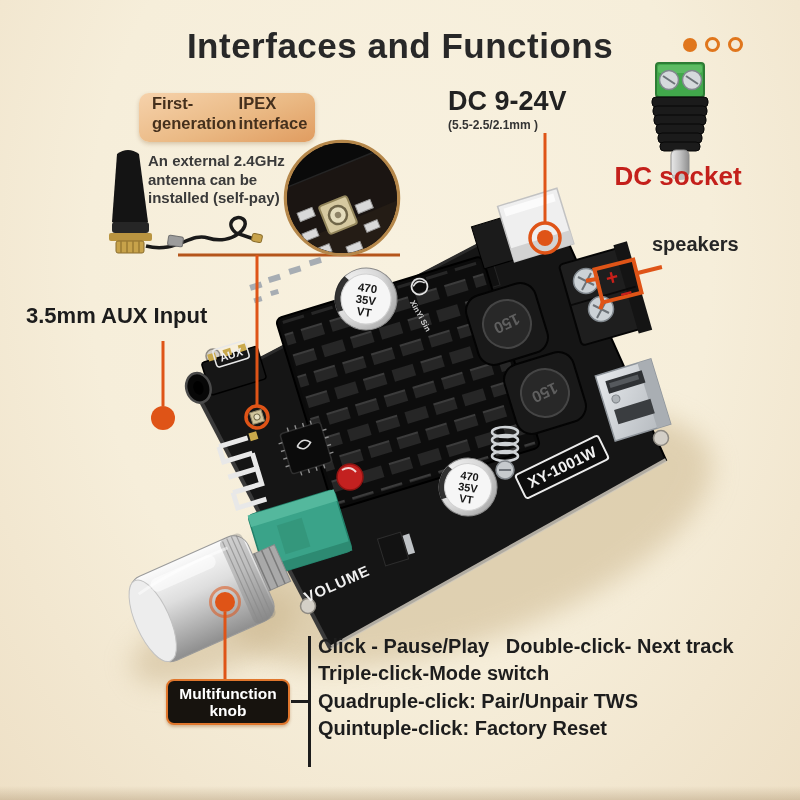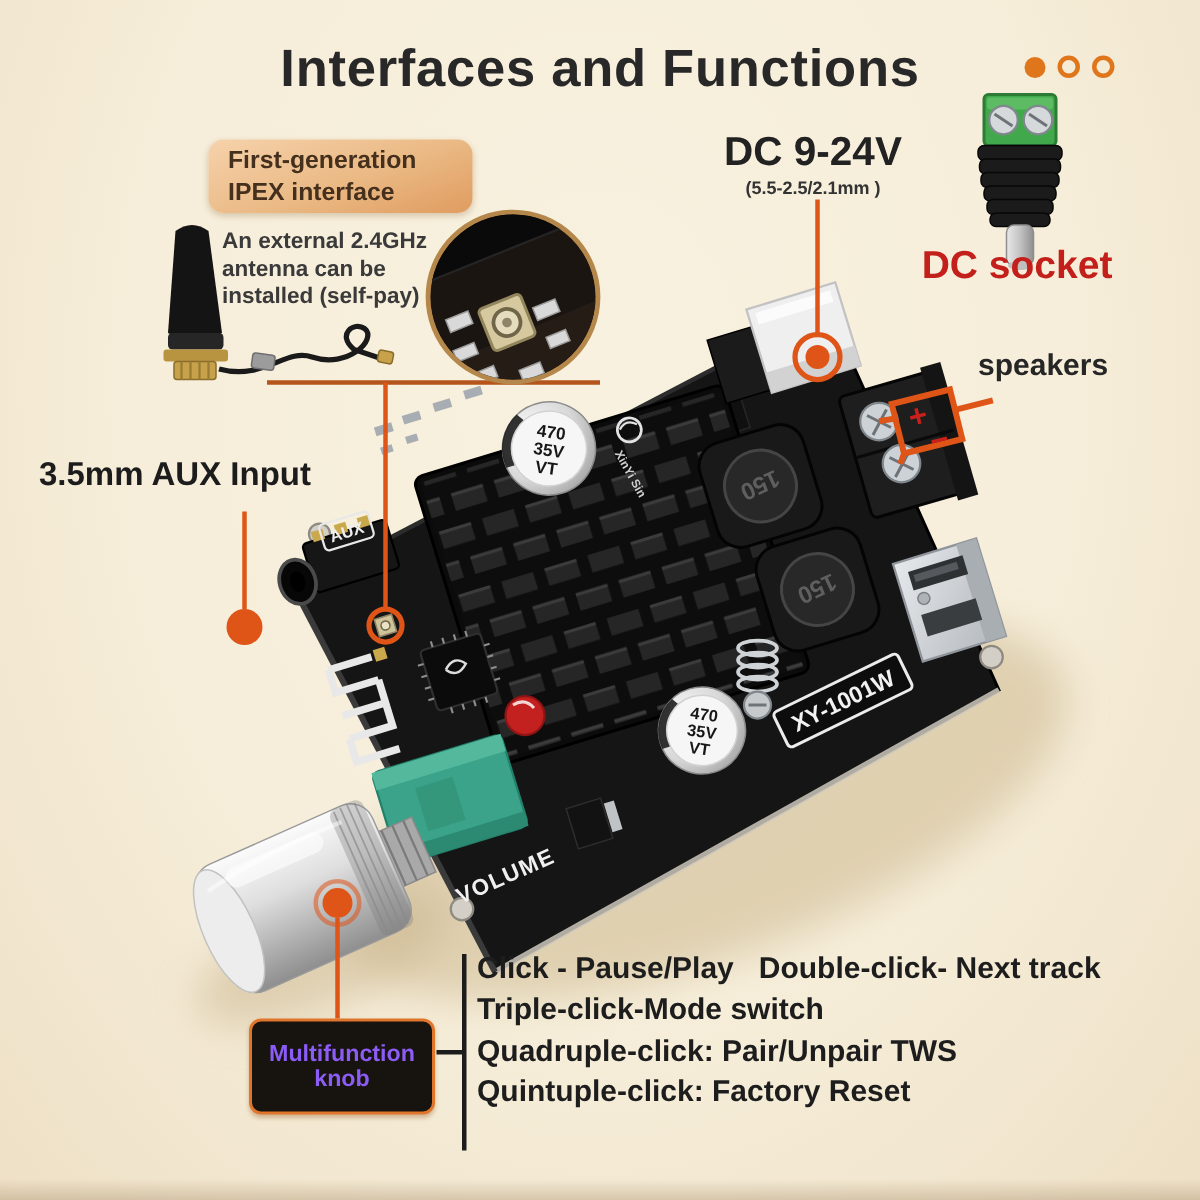--- a/index.html
+++ b/index.html
@@ -14,39 +14,39 @@
     font-size:35px;font-weight:700;color:#282828;letter-spacing:0.5px;
   }
   .pager{left:683px;top:37px;display:flex;gap:8px;align-items:center;}
   .dot{width:14px;height:14px;border-radius:50%;box-sizing:border-box;}
   .dot.filled{background:#e0761c;}
   .dot.ring{border:3px solid #e0761c;background:transparent;width:15px;height:15px;}
   .ipex-box{
     left:139px;top:93px;width:163px;height:49px;border-radius:10px;
     background:linear-gradient(160deg,#f6d2ab 0%,#eab984 55%,#e09c60 100%);
     box-shadow:0 2px 4px rgba(120,70,20,.25);
-    display:flex;flex-direction:column;justify-content:center;padding-left:13px;
+    display:flex;justify-content:center;padding-left:13px;
     font-size:16.5px;font-weight:700;color:#45301d;line-height:1.22;
   }
   .antenna-note{
     left:148px;top:152px;font-size:15px;font-weight:600;color:#3a3a3a;line-height:18.5px;
   }
-  .dc-power{left:448px;top:86px;width:148px;text-align:center;margin-left:20px;}
+  .dc-power{left:448px;top:86px;width:148px;}
   .dc-power .t{font-size:27px;font-weight:700;color:#222222;}
   .dc-power .s{font-size:12px;font-weight:600;color:#333333;margin-top:1px;}
   .dc-socket-label{left:610px;top:161px;width:136px;text-align:center;
     font-size:26px;font-weight:700;color:#c4201b;}
   .speakers-label{left:638px;top:231px;font-size:20px;font-weight:600;color:#262626;line-height:26px;}
   .speakers-label .l2{padding-left:14px;}
   .aux-label{left:26px;top:303px;font-size:22px;font-weight:600;color:#1c1c1c;}
   .knob-box{
-    left:166px;top:679px;width:124px;height:64px;border-radius:8px;
+    left:166px;top:679px;width:124px;height:46px;border-radius:8px;
     background:#17130e;border:2px solid #e0762c;box-sizing:border-box;
     display:flex;flex-direction:column;justify-content:center;align-items:center;
-    font-size:15.5px;font-weight:700;color:#8b5cf6;line-height:1.1;
+    font-size:15.5px;font-weight:700;color:#ffffff;line-height:1.1;
     box-shadow:0 2px 3px rgba(150,80,20,.35);
   }
   .fn-list{left:318px;top:633px;width:462px;font-size:20px;font-weight:600;color:#1d1d1d;}
   .fn-list div{line-height:27.3px;white-space:pre;}
   .fn-vline{left:308px;top:636px;width:3px;height:131px;background:#1c1c1c;}
   .fn-hline{left:291px;top:700px;width:18px;height:3px;background:#1c1c1c;}
   .bottom-shade{left:0;bottom:0;width:800px;height:14px;
     background:linear-gradient(to bottom, rgba(140,110,70,0), rgba(140,110,70,.28));}
   svg{display:block;}
 </style>

